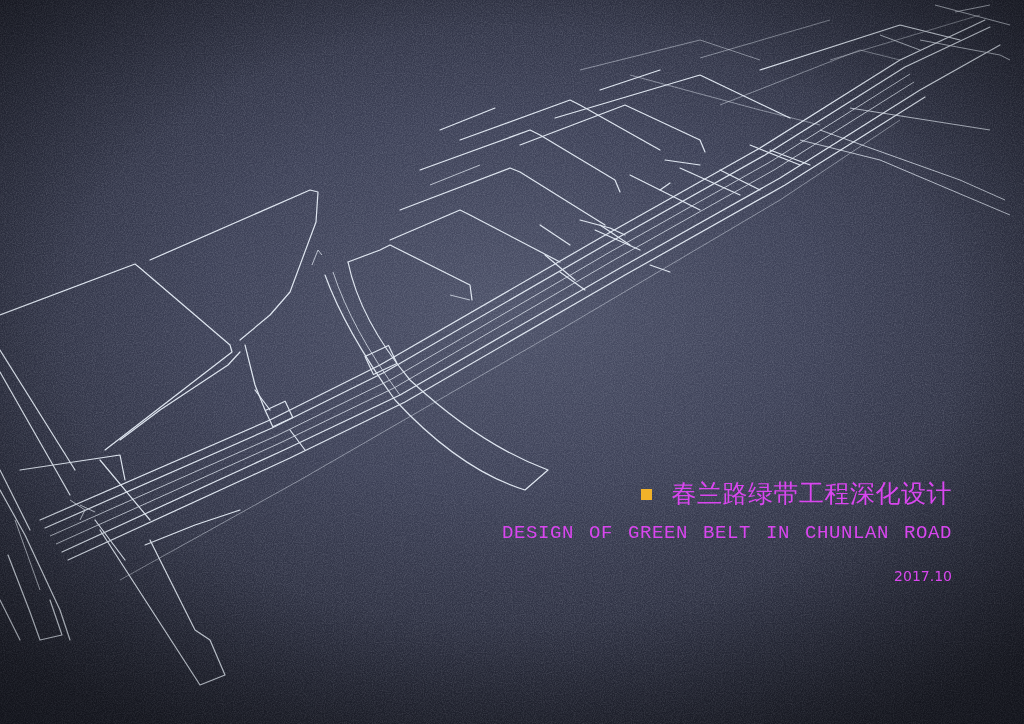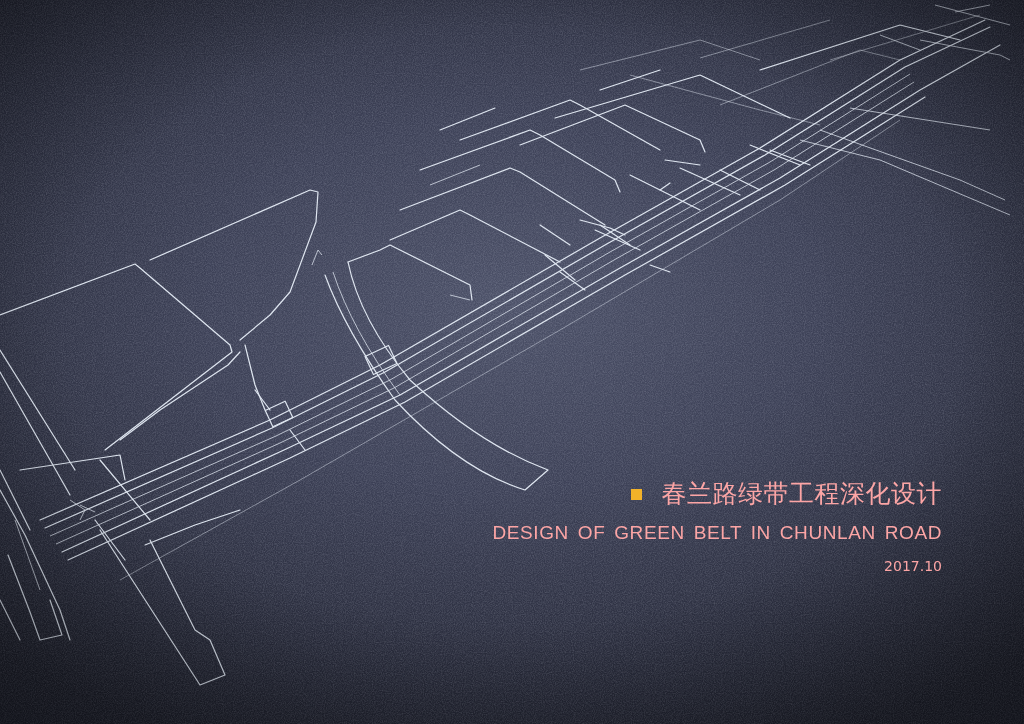--- a/index.html
+++ b/index.html
@@ -20,40 +20,40 @@
     position: absolute; left: 0; top: 0; width: 1024px; height: 724px;
   }
   .plan .l { fill: none; stroke: #dfe6f0; stroke-width: 1.2; stroke-linejoin: round; stroke-linecap: round; }
   .plan .lt { fill: none; stroke: #dfe6f0; stroke-width: 0.9; opacity: 0.85; }
   .plan .lf { fill: none; stroke: #dfe6f0; stroke-width: 0.8; opacity: 0.6; }
   .vignette {
     position: absolute; inset: 0; pointer-events: none;
     background: radial-gradient(ellipse 80% 75% at 50% 45%, rgba(0,0,0,0) 55%, rgba(8,9,14,0.55) 100%);
   }
   .title-block {
-    position: absolute; right: 82px; top: 478px; text-align: right; color: #fca5a5;
+    position: absolute; right: 72px; top: 478px; text-align: right; color: #d946ef;
   }
   .title-cn-1 {
     font-size: 25px; line-height: 32px; letter-spacing: 0.5px; white-space: nowrap;
     display: flex; align-items: center; justify-content: flex-end;
   }
   .bullet {
     display: inline-block; width: 11px; height: 11px; background: #f2b229;
     margin-right: 20px;
   }
   .title-cn-2 {
     font-size: 25px; line-height: 32px; letter-spacing: 0.5px; white-space: nowrap;
   }
   .title-en {
     margin-top: 11px;
-    font-family: Liberation Sans, sans-serif; font-size: 19px; letter-spacing: 0.6px;
+    font-family: Liberation Mono, monospace; font-size: 19px; letter-spacing: 0.6px;
     word-spacing: 3px; white-space: nowrap; line-height: 24px;
   }
   .date {
-    margin-top: 12px; font-size: 14px; line-height: 18px;
+    margin-top: 22px; font-size: 14px; line-height: 18px;
   }
 </style>
 </head>
 <body>
 
 <div class="bg"></div>
 
 <svg class="noise" width="1024" height="724">
   <filter id="n">
     <feTurbulence type="fractalNoise" baseFrequency="0.9" numOctaves="2" stitchTiles="stitch"></feTurbulence>

